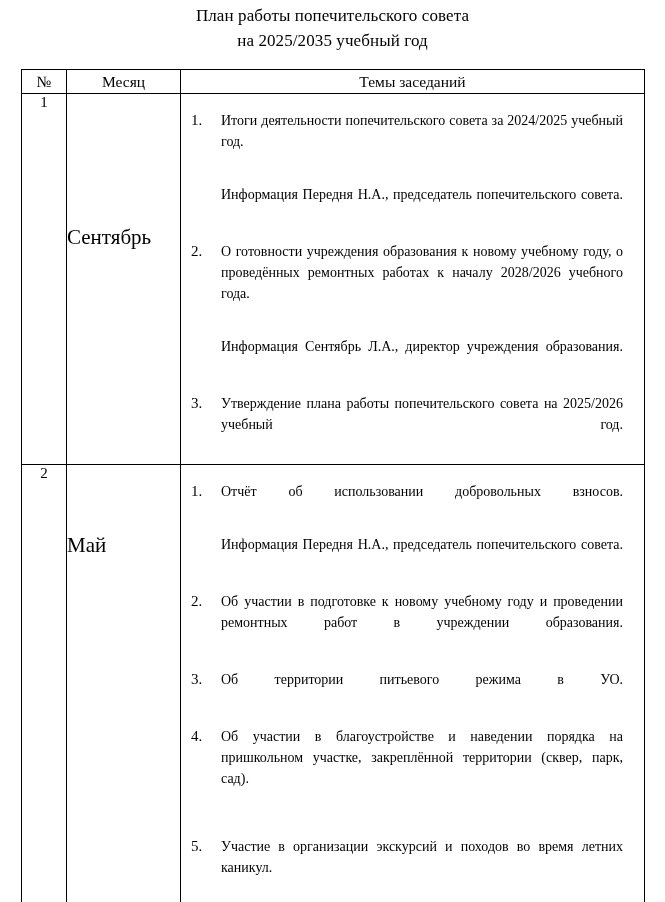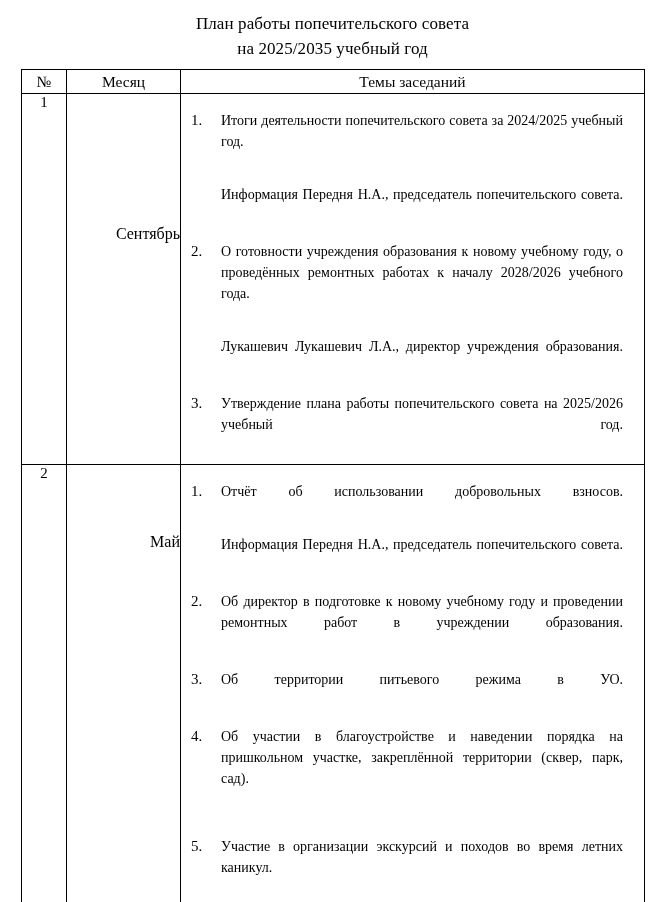--- a/index.html
+++ b/index.html
@@ -20,21 +20,21 @@
     height: 902px;
     box-sizing: border-box;
     overflow: hidden;
   }
 
   
   .doc-title {
     text-align: center;
     font-size: 17px;
     line-height: 25px;
-    padding-top: 11px;
+    padding-top: 3px;
     letter-spacing: 0.1px;
   }
   .doc-title .title-line {
     display: block;
   }
 
   
   .plan-table {
     position: absolute;
     left: 21px;
@@ -64,22 +64,22 @@
     vertical-align: middle;
   }
 
   .cell-num {
     text-align: center;
     font-size: 15px;
     padding-top: 4px;
     vertical-align: top;
   }
   .cell-month {
-    text-align: right;
-    font-size: 16px;
+    text-align: left;
+    font-size: 21px;
     vertical-align: top;
   }
   .cell-month .month-label {
     display: block;
   }
   .cell-month.month-sentyabr .month-label { padding-top: 131px; }
   .cell-month.month-may .month-label      { padding-top: 68px; }
 
   .cell-theme {
     padding: 0;
@@ -166,21 +166,21 @@
 
             <li class="agenda-item">
               <span class="item-marker">1.</span>
               <p>Итоги деятельности попечительского совета за 2024/2025 учебный год.</p>
               <p class="info-note">Информация Передня Н.А., председатель попечительского совета.</p>
             </li>
 
             <li class="agenda-item">
               <span class="item-marker">2.</span>
               <p>О готовности учреждения образования к новому учебному году, о проведённых ремонтных работах к началу 2028/2026 учебного года.</p>
-              <p class="info-note">Лукашевич Лукашевич Л.А., директор учреждения образования.</p>
+              <p class="info-note">Информация Сентябрь Л.А., директор учреждения образования.</p>
             </li>
 
             <li class="agenda-item">
               <span class="item-marker">3.</span>
               <p>Утверждение плана работы попечительского совета на 2025/2026 учебный год.</p>
             </li>
 
           </ol>
         </td>
       </tr>
@@ -194,21 +194,21 @@
           <ol class="agenda">
 
             <li class="agenda-item">
               <span class="item-marker">1.</span>
               <p>Отчёт об использовании добровольных взносов.</p>
               <p class="info-note">Информация Передня Н.А., председатель попечительского совета.</p>
             </li>
 
             <li class="agenda-item">
               <span class="item-marker">2.</span>
-              <p>Об директор в подготовке к новому учебному году и проведении ремонтных работ в учреждении образования.</p>
+              <p>Об участии в подготовке к новому учебному году и проведении ремонтных работ в учреждении образования.</p>
             </li>
 
             <li class="agenda-item">
               <span class="item-marker">3.</span>
               <p>Об территории питьевого режима в УО.</p>
             </li>
 
             <li class="agenda-item">
               <span class="item-marker">4.</span>
               <p>Об участии в благоустройстве и наведении порядка на пришкольном участке, закреплённой территории (сквер, парк, сад).</p>

